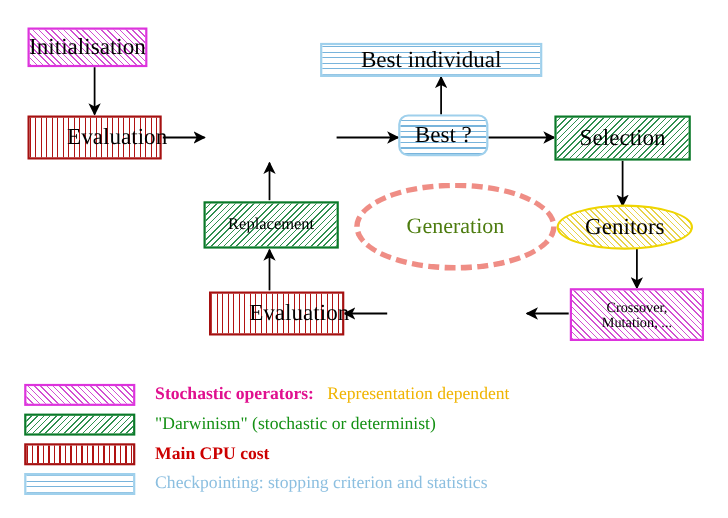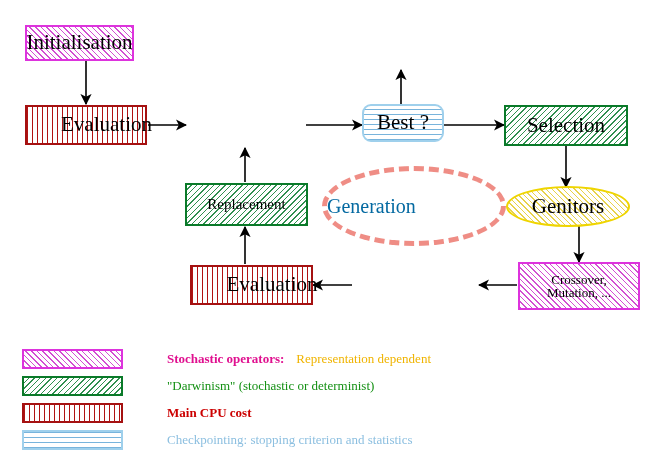--- a/index.html
+++ b/index.html
@@ -89,22 +89,22 @@
 
   
   #generation-region {
     position: absolute;
     box-sizing: border-box;
     border: 5px dashed #ef8d85;
     border-radius: 50%;
     background: transparent;
     display: flex;
     align-items: center;
-    justify-content: flex-start;
-    color: #0369a1;
+    justify-content: center;
+    color: #4d7c0f;
     z-index: 1;
   }
 
   
   #legend {
     position: absolute;
     left: 22px;
     top: 345px;
     width: 620px;
     z-index: 4;
@@ -114,22 +114,22 @@
     align-items: center;
     height: 27px;
   }
   .legend-swatch {
     box-sizing: border-box;
     width: 101px;
     height: 20px;
     flex: 0 0 101px;
   }
   .legend-text {
-    margin-left: 44px;
-    font-size: 13px;
+    margin-left: 18px;
+    font-size: 16px;
     white-space: nowrap;
   }
   .legend-text .part2 { margin-left: 12px; }
 </style>
 </head>
 <body>
 
 <div id="canvas">
 
   <svg id="wires" viewBox="0 0 662 471" xmlns="http://www.w3.org/2000/svg">
@@ -168,20 +168,23 @@
 
   <div class="node hatch-magenta" style="left:25px; top:25px; width:109px; height:36px; font-size:21px;">
     <span class="lbl">Initialisation</span>
   </div>
 
   <div class="node hatch-red" style="left:25px; top:105px; width:122px; height:40px; font-size:21px;">
     <span class="lbl">Evaluation</span>
   </div>
 
 
+  <div class="node hatch-blue" style="left:291px; top:39px; width:202px; height:31px; font-size:21px;">
+    <span class="lbl">Best individual</span>
+  </div>
 
   <div class="node hatch-blue rounded" style="left:362px; top:104px; width:82px; height:38px; font-size:21px;">
     <span class="lbl">Best ?</span>
   </div>
 
   <div class="node hatch-green" style="left:504px; top:105px; width:124px; height:41px; font-size:21px;">
     <span class="lbl">Selection</span>
   </div>
 
   <div class="node hatch-yellow ellipse" style="left:506px; top:186px; width:124px; height:41px; font-size:21px;">

